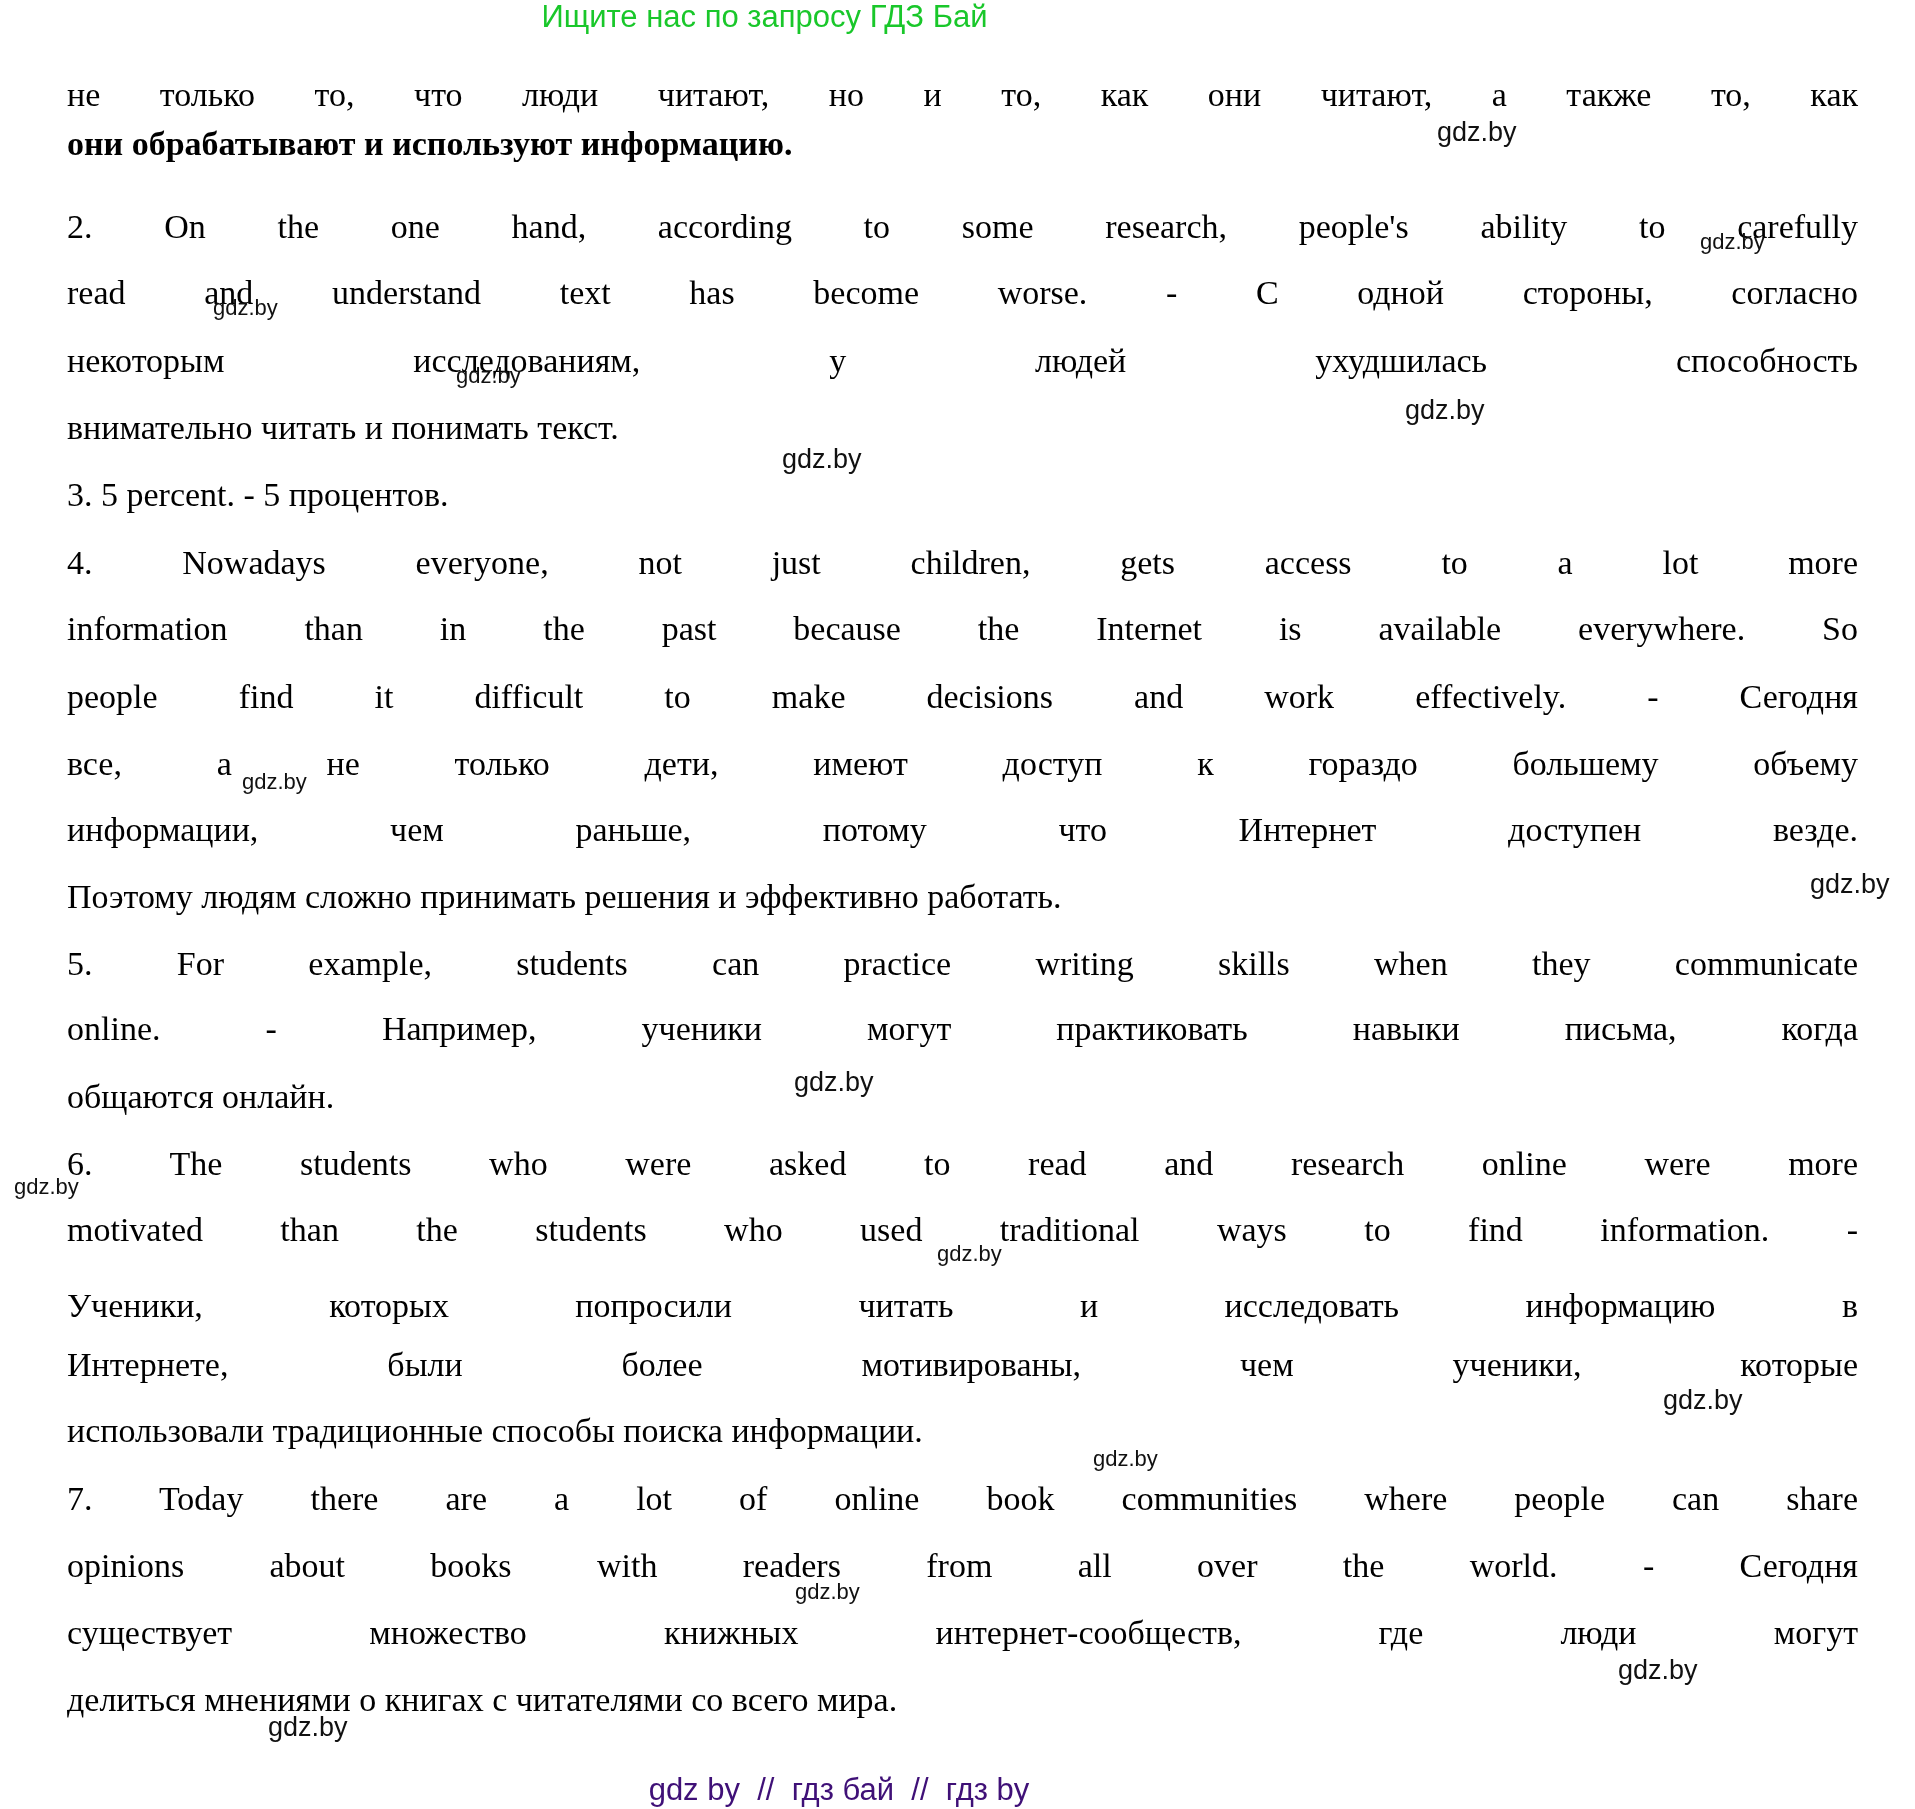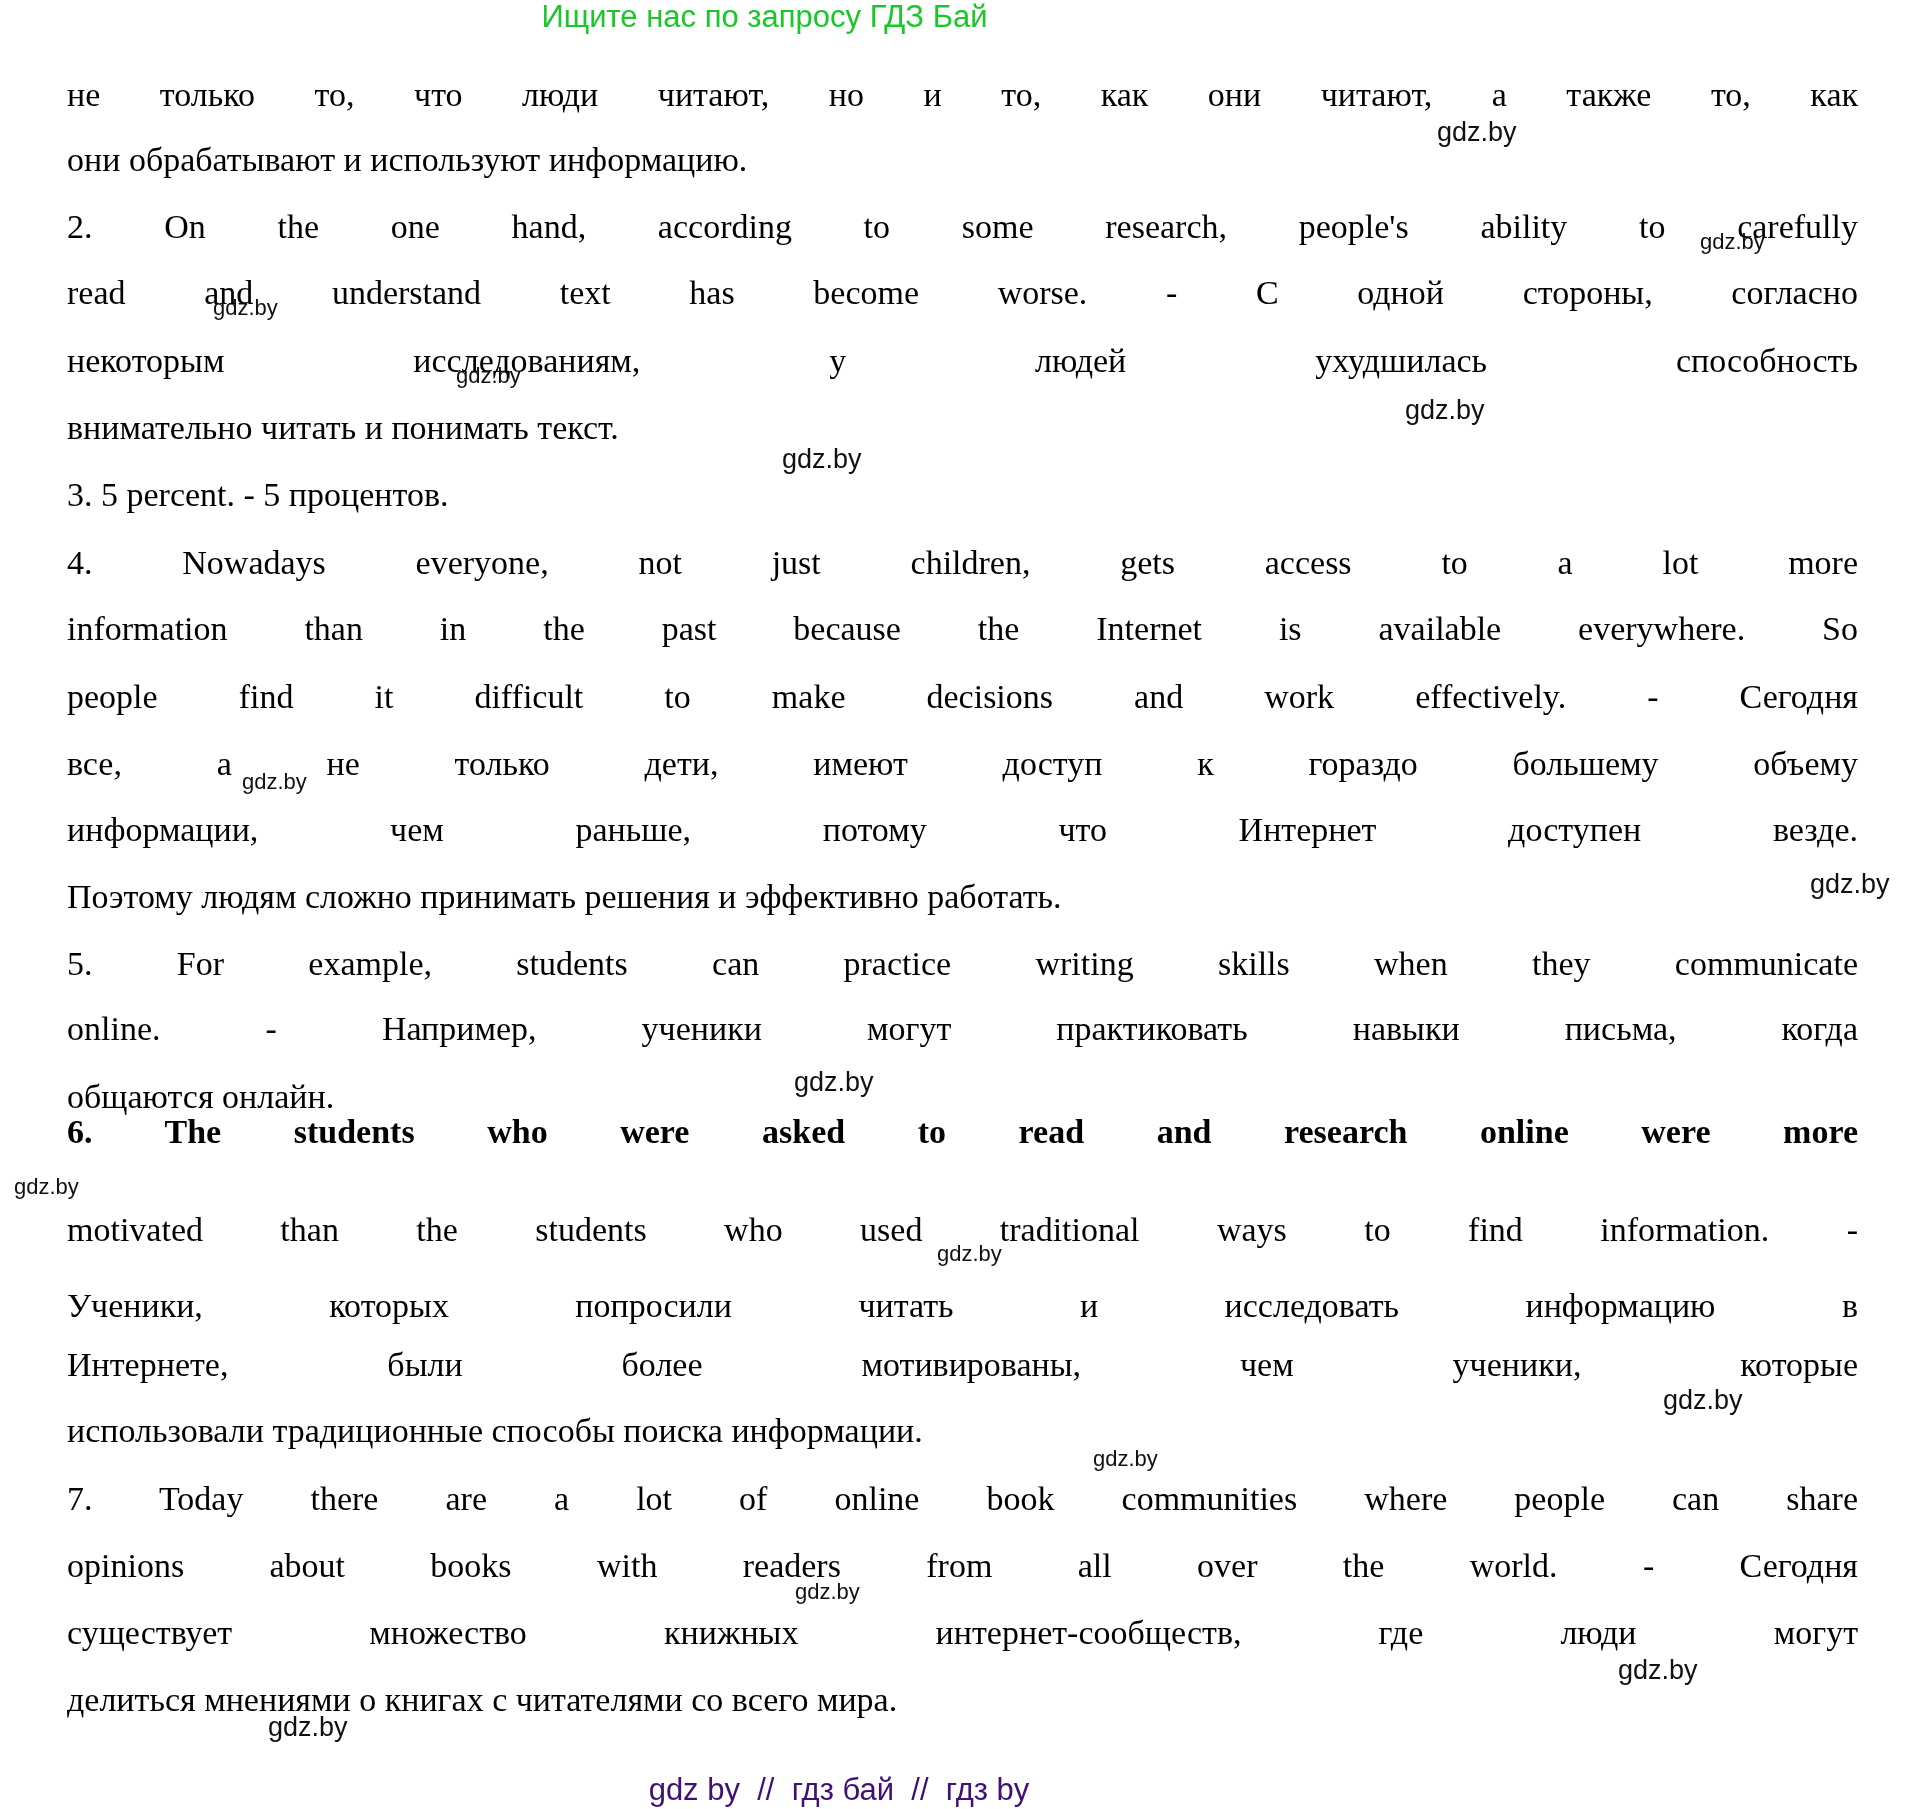--- a/index.html
+++ b/index.html
@@ -25,36 +25,36 @@
     font-size: 25px; line-height: 28px; color: #111111; white-space: nowrap;
   }
 </style>
 </head>
 <body>
 
 <div class="header">Ищите нас по запросу ГДЗ Бай</div>
 
 <div id="doc">
     <div class="line justify" style="top: 65px;">не только то, что люди читают, но и то, как они читают, а также то, как</div>
-    <div class="line" style="top: 130px;">они обрабатывают и используют информацию.</div>
+    <div class="line" style="top: 114px; font-weight: bold;">они обрабатывают и используют информацию.</div>
     <div class="line justify" style="top: 197px;">2. On the one hand, according to some research, people's ability to carefully</div>
     <div class="line justify" style="top: 263px;">read and understand text has become worse. - С одной стороны, согласно</div>
     <div class="line justify" style="top: 331px;">некоторым исследованиям, у людей ухудшилась способность</div>
     <div class="line" style="top: 398px;">внимательно читать и понимать текст.</div>
     <div class="line" style="top: 465px;">3. 5 percent. - 5 процентов.</div>
     <div class="line justify" style="top: 533px;">4. Nowadays everyone, not just children, gets access to a lot more</div>
     <div class="line justify" style="top: 599px;">information than in the past because the Internet is available everywhere. So</div>
     <div class="line justify" style="top: 667px;">people find it difficult to make decisions and work effectively. - Сегодня</div>
     <div class="line justify" style="top: 734px;">все, а не только дети, имеют доступ к гораздо большему объему</div>
     <div class="line justify" style="top: 800px;">информации, чем раньше, потому что Интернет доступен везде.</div>
     <div class="line" style="top: 867px;">Поэтому людям сложно принимать решения и эффективно работать.</div>
     <div class="line justify" style="top: 934px;">5. For example, students can practice writing skills when they communicate</div>
     <div class="line justify" style="top: 999px;">online. - Например, ученики могут практиковать навыки письма, когда</div>
     <div class="line" style="top: 1067px;">общаются онлайн.</div>
-    <div class="line justify" style="top: 1102px; font-weight: bold;">6. The students who were asked to read and research online were more</div>
+    <div class="line justify" style="top: 1134px;">6. The students who were asked to read and research online were more</div>
     <div class="line justify" style="top: 1200px;">motivated than the students who used traditional ways to find information. -</div>
     <div class="line justify" style="top: 1268px; margin-top: 8px;">Ученики, которых попросили читать и исследовать информацию в</div>
     <div class="line justify" style="top: 1335px;">Интернете, были более мотивированы, чем ученики, которые</div>
     <div class="line" style="top: 1401px;">использовали традиционные способы поиска информации.</div>
     <div class="line justify" style="top: 1469px;">7. Today there are a lot of online book communities where people can share</div>
     <div class="line justify" style="top: 1536px;">opinions about books with readers from all over the world. - Сегодня</div>
     <div class="line justify" style="top: 1603px;">существует множество книжных интернет-сообществ, где люди могут</div>
     <div class="line" style="top: 1670px;">делиться мнениями о книгах с читателями со всего мира.</div>
   </div>
 

